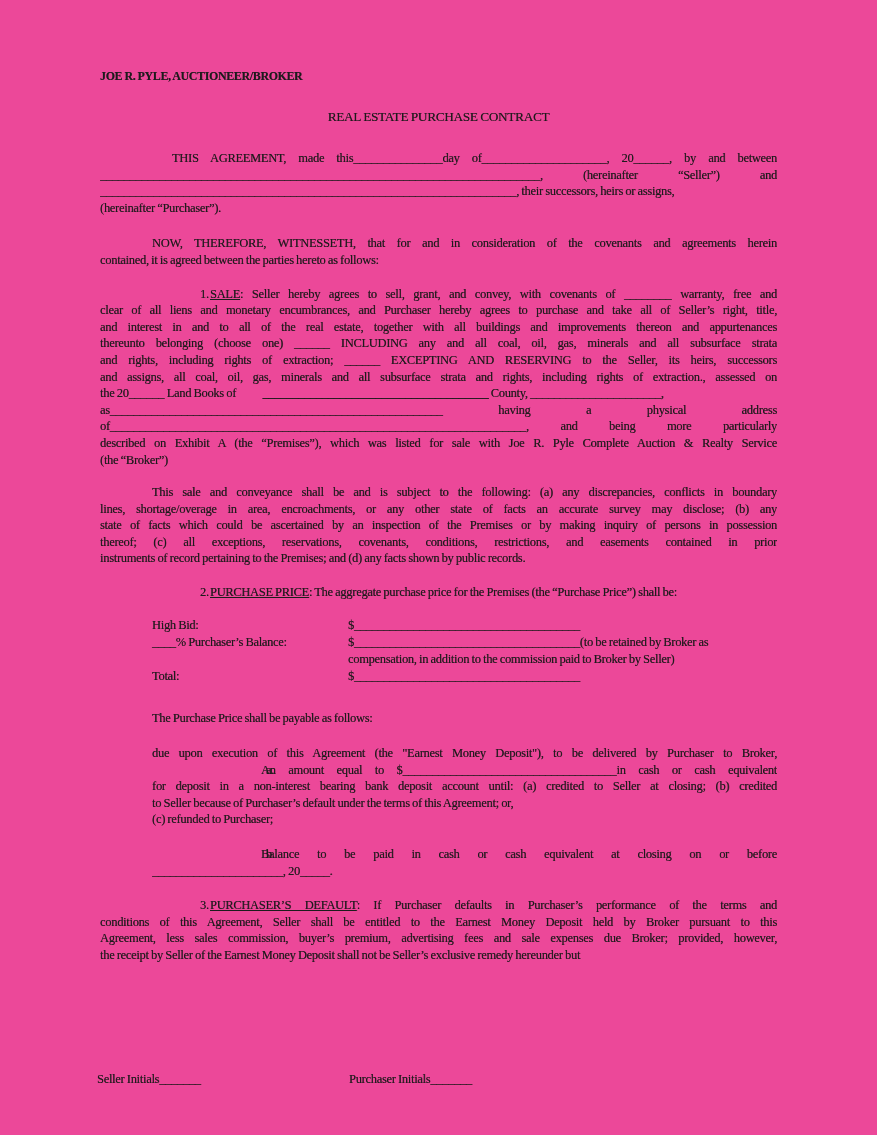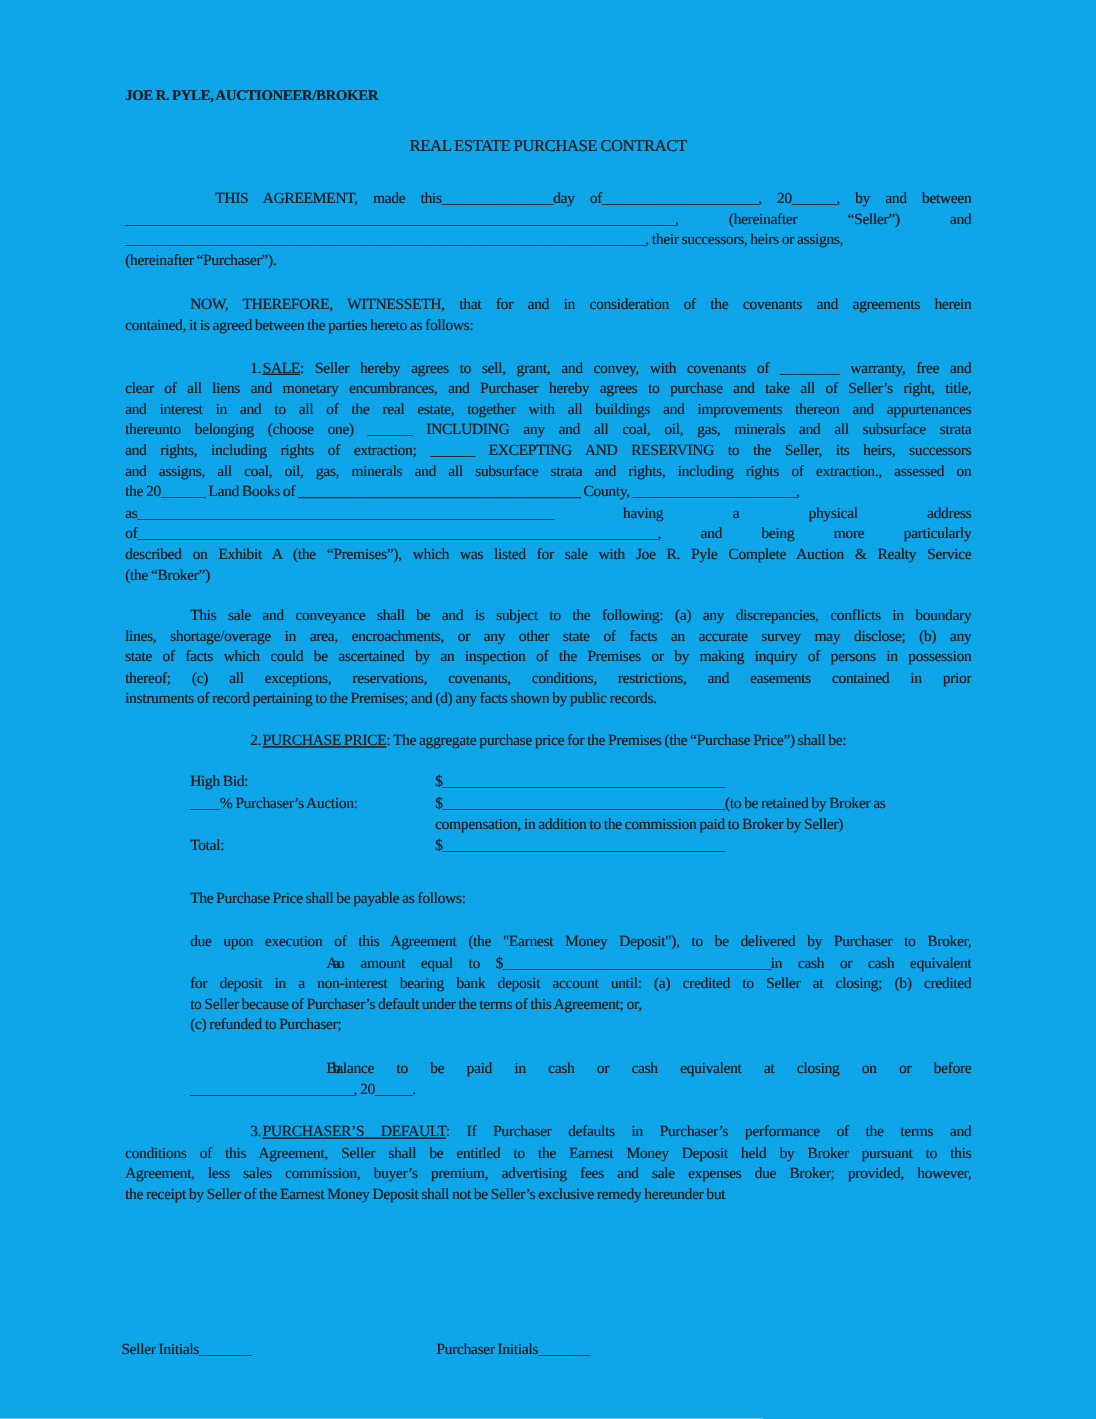--- a/index.html
+++ b/index.html
@@ -1,41 +1,41 @@
 <!DOCTYPE html>
 <html><head>
 <meta charset="utf-8">
 <style>
   html,body { margin:0; padding:0; background:#ffffff; }
   .page {
     position:relative;
     width:877px; height:1135px;
     box-sizing:border-box;
-    background:#0ea5e9;
+    background:#ec4899;
     padding:69px 100px 0 100px;
     font-family:"Liberation Serif", serif;
     font-size:12.4px;
     line-height:16.6px;
     color:#1c1c1c;
     letter-spacing:-0.25px;
     word-spacing:-0.5px;
     text-shadow:0.3px 0 0 rgba(0,0,0,0.5);
   }
   .broker-header { font-weight:bold; font-size:11.8px; line-height:14px; }
   .doc-title { font-weight:normal; font-size:13.2px; line-height:15px; text-align:center; margin-top:26px; }
   .line { min-height:16.6px; overflow:hidden; }
   .j { text-align:justify; text-align-last:justify; }
   .ind72 { text-indent:72px; }
   .ind52 { text-indent:52px; }
   .ind50 { text-indent:50px; }
   .find57 { text-indent:57px; }
   .inum { display:inline-block; width:60px; }
   .anum { display:inline-block; width:52px; }
   .u { text-decoration:underline; }
-  .b { font-weight:bold; }
+  .b { font-weight:bold;margin-left:24px; }
   .item { margin-left:52px; }
   .price-block { margin-left:52px; }
   .prow { line-height:17.2px; min-height:17.2px; }
   .plabel { display:inline-block; width:196px; }
   .mt16 { margin-top:16px; }
   .mt17 { margin-top:17px; }
   .mt18 { margin-top:18px; }
   .mt19 { margin-top:19px; }
   .mt25 { margin-top:25px; }
   .mt26 { margin-top:26px; }
@@ -84,21 +84,21 @@
     <div class="line j">thereof; (c) all exceptions, reservations, covenants, conditions, restrictions, and easements contained in prior</div>
     <div class="line">instruments of record pertaining to the Premises; and (d) any facts shown by public records.</div>
   </div>
 
   <div class="para mt17">
     <div class="line ind50"><span class="inum">2.</span><span class="u">PURCHASE PRICE</span><span>: The aggregate purchase price for the Premises (the “Purchase Price”) shall be:</span></div>
   </div>
 
   <div class="price-block mt16">
     <div class="prow"><span class="plabel">High Bid:</span><span>$______________________________________</span></div>
-    <div class="prow"><span class="plabel">____% Purchaser’s Auction:</span><span>$______________________________________(to be retained by Broker as</span></div>
+    <div class="prow"><span class="plabel">____% Purchaser’s Balance:</span><span>$______________________________________(to be retained by Broker as</span></div>
     <div class="prow"><span class="plabel"></span><span>compensation, in addition to the commission paid to Broker by Seller)</span></div>
     <div class="prow"><span class="plabel">Total:</span><span>$______________________________________</span></div>
   </div>
 
   <div class="para mt25">
     <div class="line ind52">The Purchase Price shall be payable as follows:</div>
   </div>
 
   <div class="item mt18">
     <div class="line j">due upon execution of this Agreement (the "Earnest Money Deposit"), to be delivered by Purchaser to Broker,</div>

